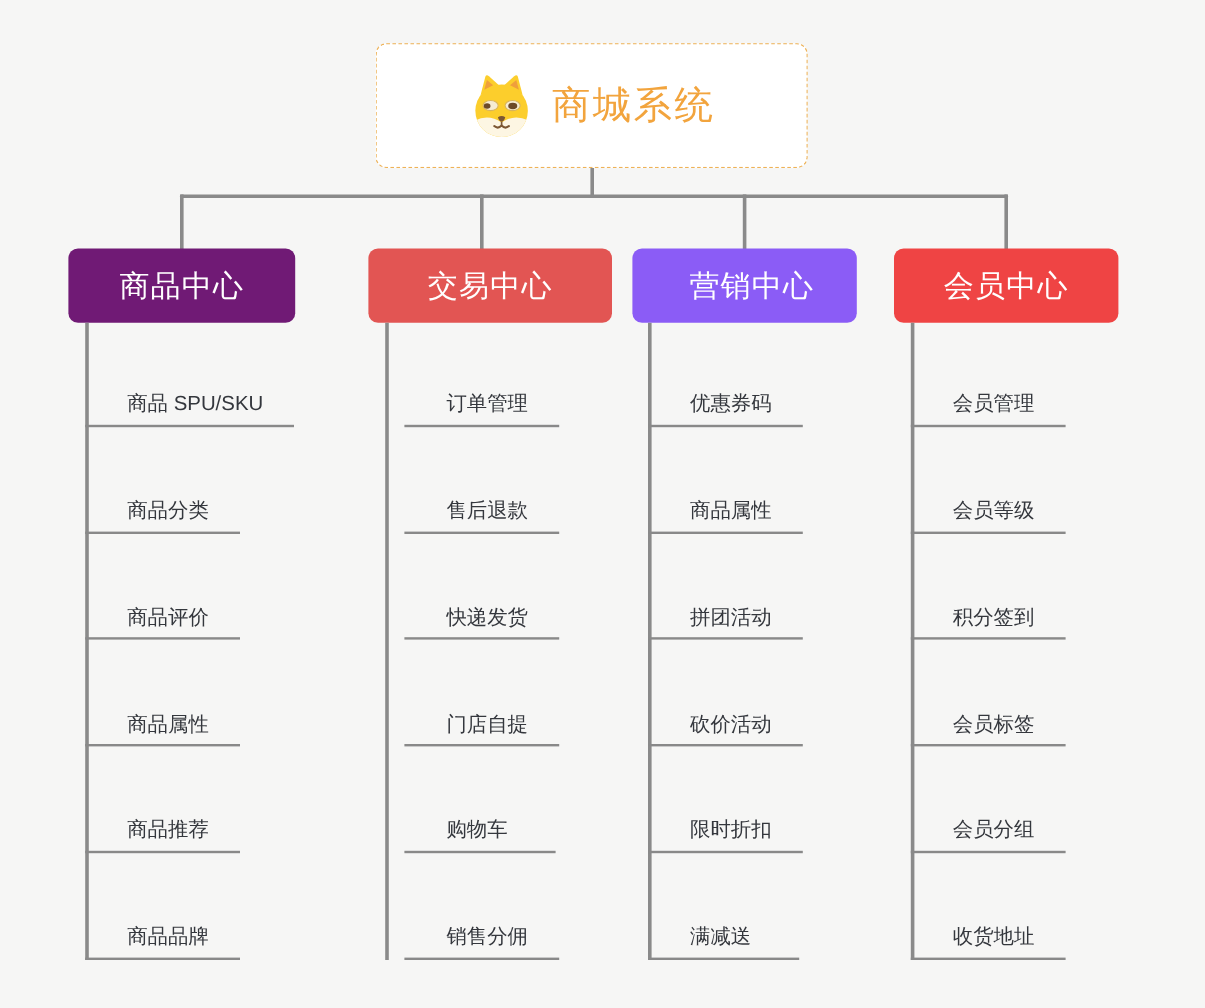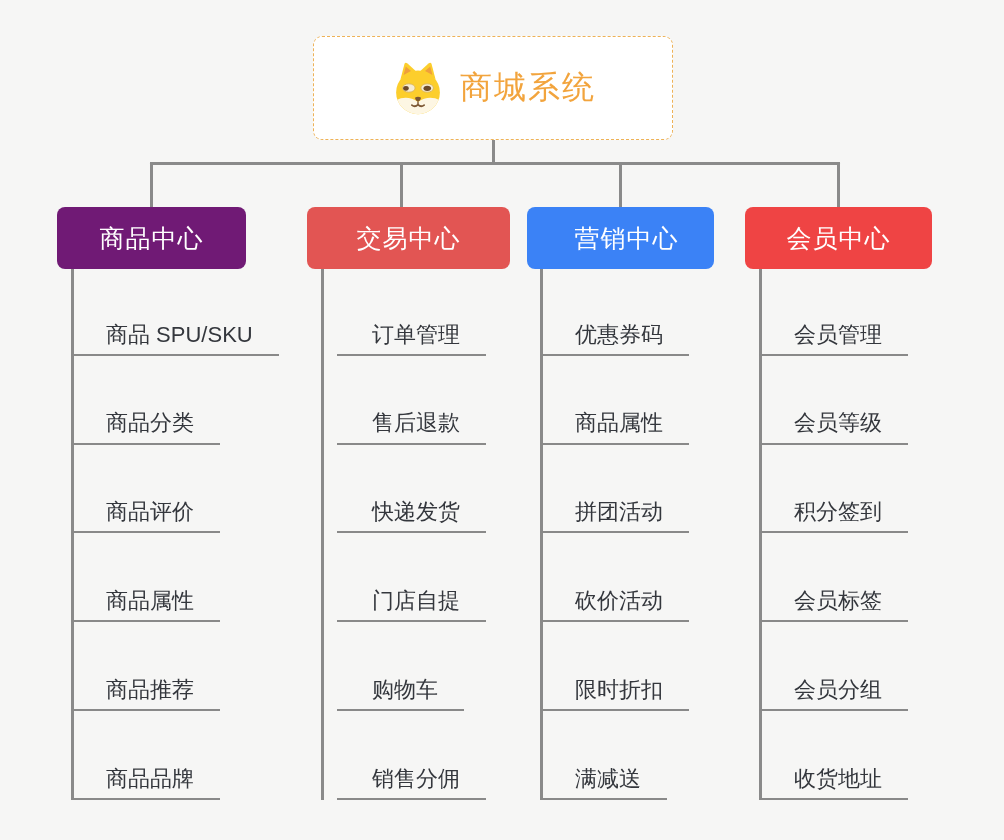--- a/index.html
+++ b/index.html
@@ -77,21 +77,21 @@
   .col.c3{left:759px;}
   .leaf{
     display:flex;align-items:flex-end;
     width:max-content;
     padding:0 26px 7px 35px;
     border-bottom:2.5px solid #898989;
     box-sizing:border-box;
     min-width:126px;
   }
   .leaf-label{
-    font-size:22px;
+    font-size:17px;
     color:#34373d;
     line-height:1.1;
     white-space:nowrap;
   }
 </style>
 </head>
 <body>
 
 <div class="stage">
 
@@ -125,21 +125,21 @@
   <div class="line drop d1"></div>
   <div class="line drop d2"></div>
   <div class="line drop d3"></div>
 
   <div class="branch-box b0" style="background: #701a75;">
     <span>商品中心</span>
   </div>
   <div class="branch-box b1" style="background: rgb(226, 85, 83);">
     <span>交易中心</span>
   </div>
-  <div class="branch-box b2" style="background: #3b82f6; padding-left: 12px;">
+  <div class="branch-box b2" style="background: #8b5cf6; padding-left: 12px;">
     <span>营销中心</span>
   </div>
   <div class="branch-box b3" style="background: #ef4444;">
     <span>会员中心</span>
   </div>
 
   <div class="spine v0"></div>
   <div class="spine v1"></div>
   <div class="spine v2"></div>
   <div class="spine v3"></div>

